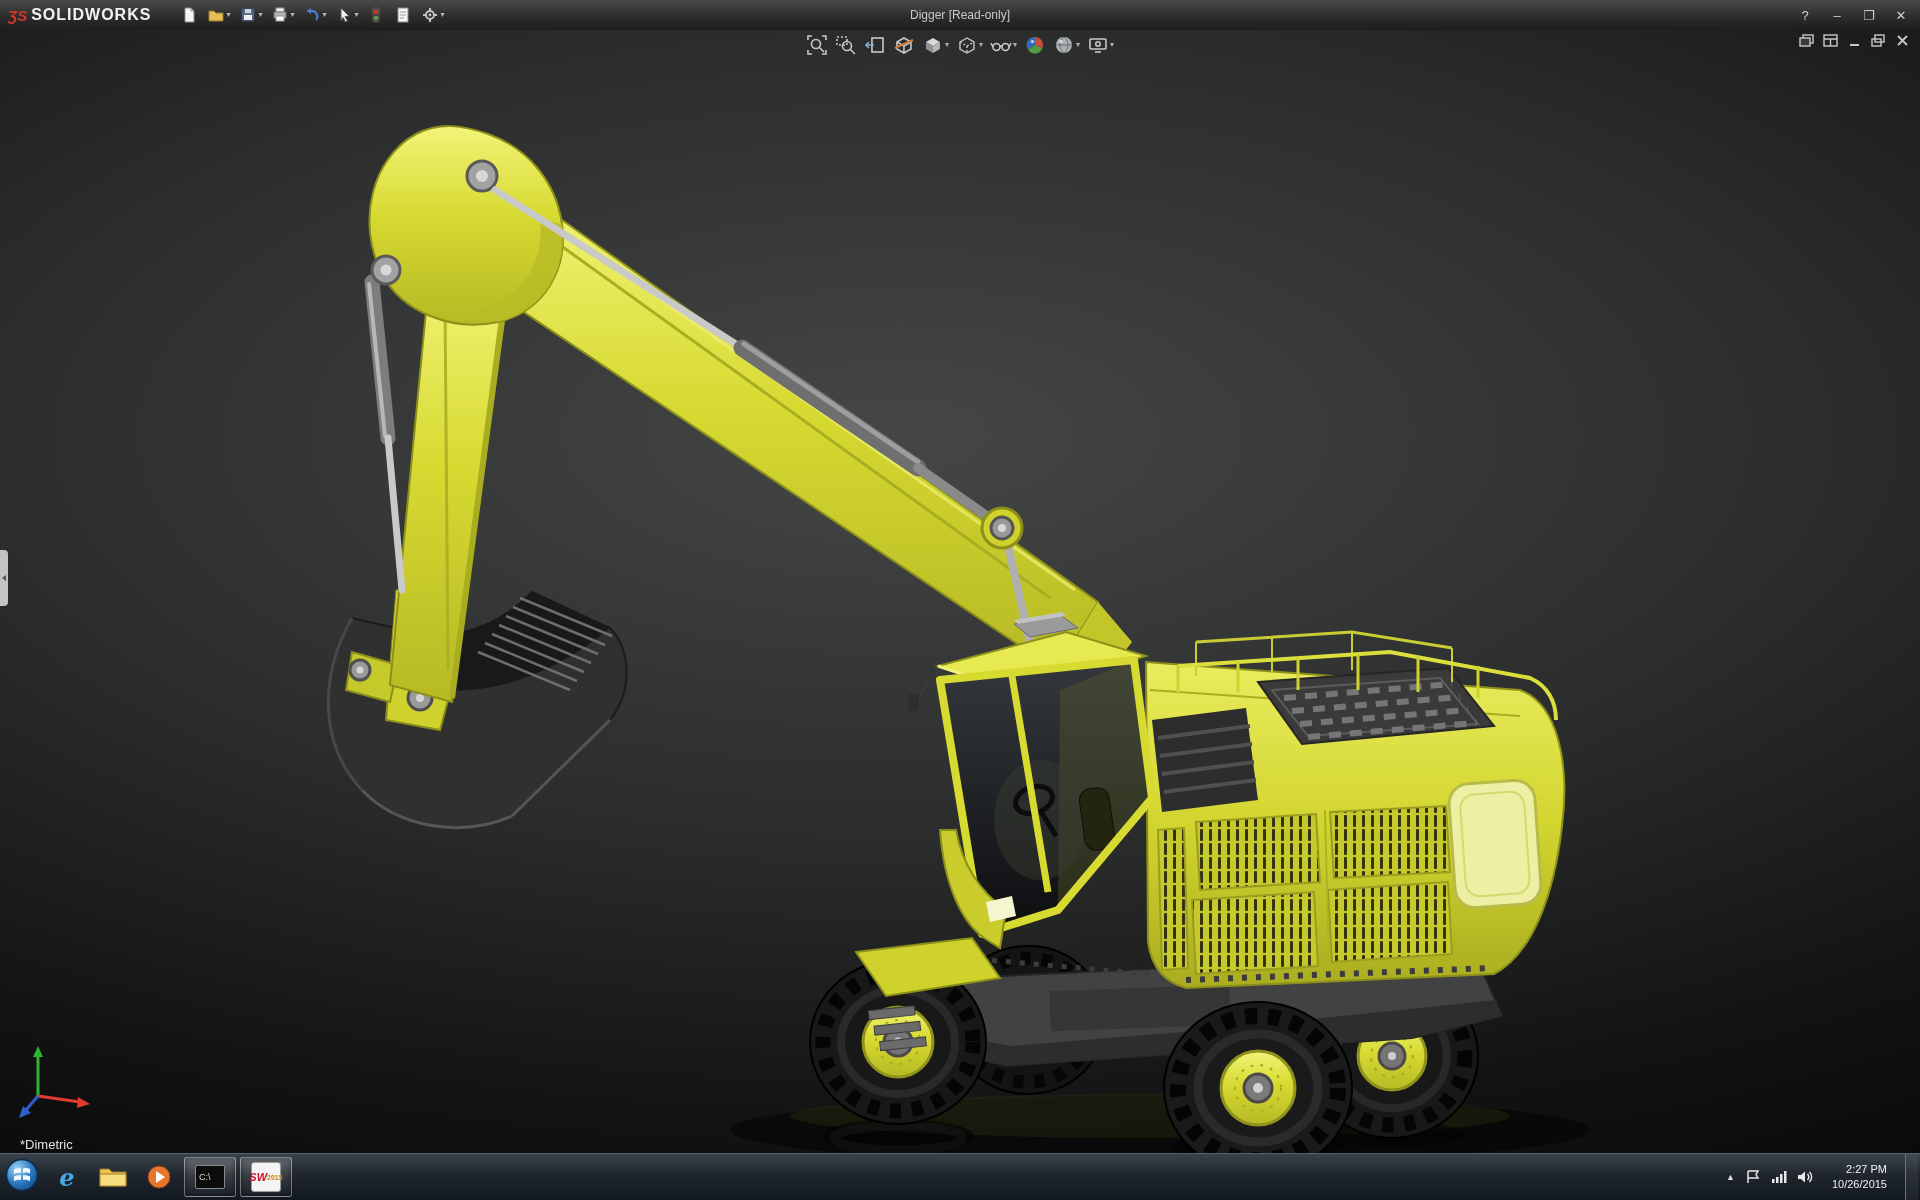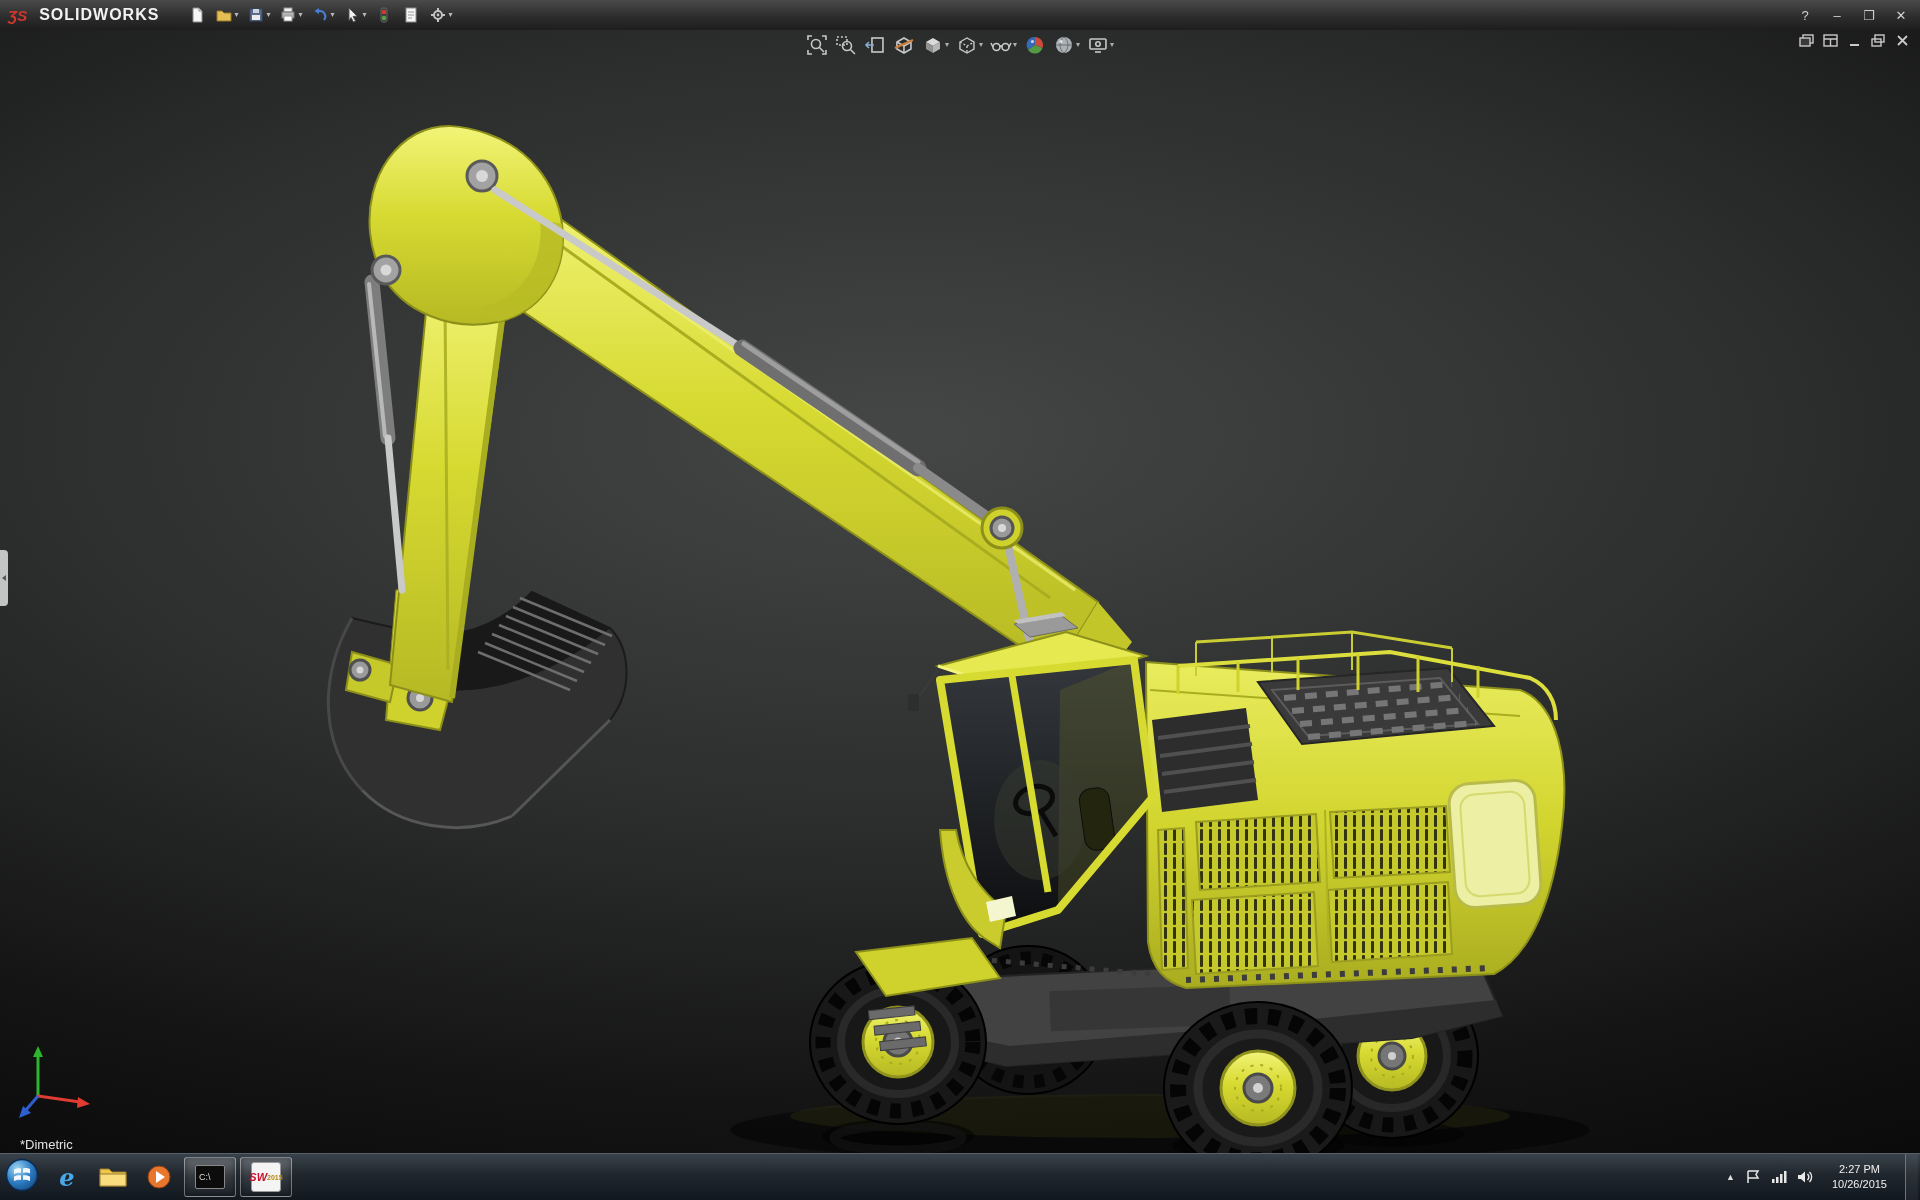--- a/index.html
+++ b/index.html
@@ -3,21 +3,21 @@
 <meta charset="utf-8">
 <style>
   html,body{margin:0;padding:0;background:#000;}
   .app{position:relative;width:1920px;height:1200px;overflow:hidden;
        font-family:"Liberation Sans",sans-serif;-webkit-user-select:none;user-select:none;}
 
   
   .titlebar{position:absolute;top:0;left:0;right:0;height:30px;
     background:linear-gradient(#4a4a4a,#2d2d2d 55%,#1d1d1d);
     border-bottom:1px solid #0a0a0a;display:flex;align-items:center;color:#d6d6d6;}
-  .brand{display:flex;align-items:center;gap:12px;padding:0 12px 0 8px;}
+  .brand{display:flex;align-items:center;gap:4px;padding:0 12px 0 8px;}
   .brand-mark{color:#d0372c;font-weight:bold;font-style:italic;font-size:15px;}
   .brand-name{color:#f2f2f2;font-weight:bold;font-size:16px;letter-spacing:1px;}
   .tb-tools{display:flex;align-items:center;gap:3px;margin-left:14px;}
   .tb-btn{display:flex;align-items:center;gap:1px;padding:2px 3px;border-radius:2px;}
   .caret{font-size:8px;color:#b9b9b9;line-height:1;}
   .tb-title{position:absolute;left:0;right:0;text-align:center;font-size:12px;color:#c9c9c9;pointer-events:none;}
   .tb-right{margin-left:auto;display:flex;align-items:center;gap:14px;padding-right:10px;z-index:2;}
   .tb-right .wc{font-size:13px;color:#cfcfcf;width:18px;text-align:center;}
 
   
@@ -47,21 +47,21 @@
     border:1px solid rgba(255,255,255,.35);box-shadow:inset 0 0 6px rgba(0,0,0,.4);}
   .ie-e{font-family:"DejaVu Serif",serif;font-style:italic;font-weight:bold;font-size:24px;color:#49a8e8;}
   .cmd-tile{width:30px;height:24px;background:#0c0c0c;border:1px solid #888;border-radius:2px;
     color:#ddd;font-size:9px;line-height:22px;padding-left:3px;box-sizing:border-box;}
   .sw-tile{width:28px;height:28px;background:#f4f4f4;border:1px solid #999;border-radius:3px;
     display:flex;flex-direction:row;align-items:center;justify-content:center;line-height:1;}
   .sw-tile .sw{color:#c8102e;font-weight:bold;font-size:11px;font-style:italic;}
   .sw-tile .yr{color:#b8860b;font-weight:bold;font-size:7px;}
   .tray{margin-left:auto;display:flex;align-items:center;gap:10px;padding-right:2px;}
   .tray-chevron{font-size:9px;color:#ddd;}
-  .clock{text-align:center;font-size:11px;color:#f0f0f0;line-height:1.35;padding:0 8px;}
+  .clock{text-align:right;font-size:11px;color:#f0f0f0;line-height:1.35;padding:0 8px;}
   .show-desktop{width:12px;height:46px;border-left:1px solid #6a747e;background:rgba(255,255,255,.05);}
 </style>
 </head>
 <body>
 
 <div class="app">
 
   <div class="titlebar">
     <div class="brand">
       <span class="brand-mark">ƷS</span>
@@ -126,20 +126,21 @@
       <span class="tb-btn">
         <svg width="18" height="18" viewBox="0 0 18 18">
           <circle cx="9" cy="9" r="4" fill="none" stroke="#c4c4c4" stroke-width="2"></circle>
           <circle cx="9" cy="9" r="1.4" fill="#c4c4c4"></circle>
           <path d="M9 2 v3 M9 13 v3 M2 9 h3 M13 9 h3" stroke="#c4c4c4" stroke-width="2"></path>
         </svg>
         <span class="caret">▾</span>
       </span>
     </div>
 
+    <div class="tb-title">Digger [Read-only]</div>
 
     <div class="tb-right">
       <span class="wc">?</span>
       <span class="wc">–</span>
       <span class="wc">❐</span>
       <span class="wc">✕</span>
     </div>
   </div>
 
   <div class="viewport">

